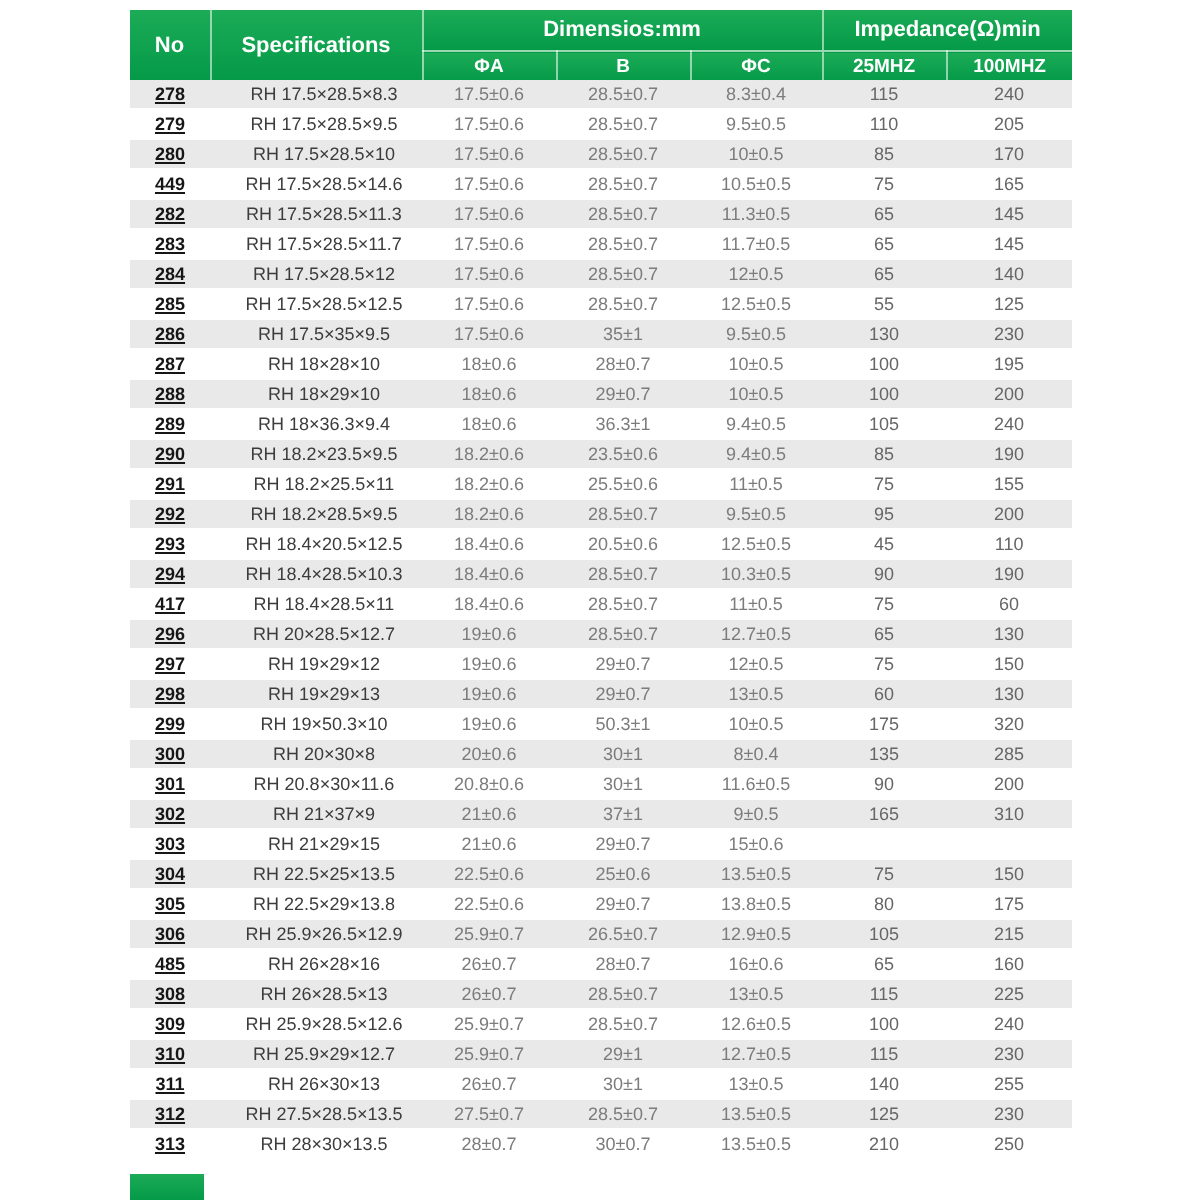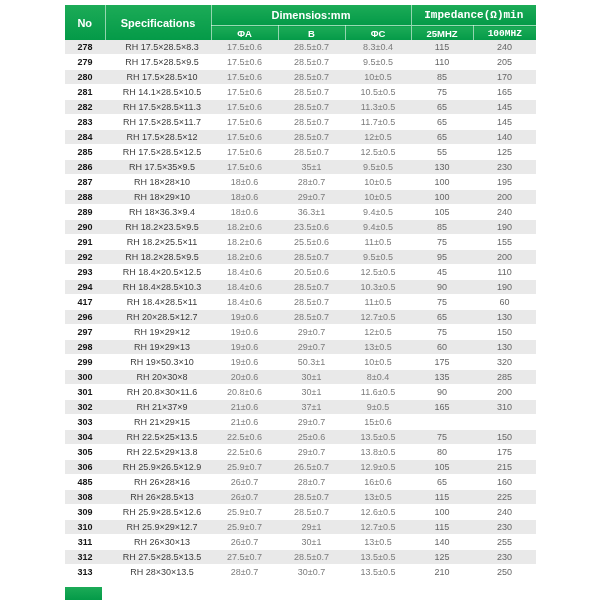--- a/index.html
+++ b/index.html
@@ -22,40 +22,40 @@
   }
   thead th {
     background:linear-gradient(180deg,#1cab57 0%, #049a48 100%);
     color:#ffffff;
     font-weight:bold;
     padding:0;
     border-right:1px solid rgba(255,255,255,0.55);
     text-align:center;
     vertical-align:middle;
   }
-  thead th:last-child { border-right:none;font-family:Liberation Mono, monospace; }
+  thead th:last-child { border-right:none; }
   .h-main { height:20px; font-size:11px; }
   .subhead th {
     height:14px;
     font-size:9.5px;
     border-top:1px solid rgba(255,255,255,0.55);
   }
   tbody td {
     height:14px;
     padding:0;
     font-size:9px;
     text-align:center;
     border-bottom:1px solid #ffffff;
     white-space:nowrap;
     overflow:hidden;
     vertical-align:middle;
   }
   tbody tr:nth-child(odd)  { background:#e9e9e9; }
   tbody tr:nth-child(even) { background:#ffffff; }
-  td.no   { font-weight:bold; color:#161616; }
+  td.no   { font-weight:bold; color:#161616;text-decoration:underline; }
   td.spec { text-align:center; padding-left:8px; color:#3c3c3c; }
   td.a, td.b, td.c { color:#7c7c7c; }
   td.z25, td.z100  { color:#666666; }
   .footer-bar {
     position:absolute;
     left:65px; top:587px;
     width:37px; height:13px;
     background:linear-gradient(180deg,#1cab57 0%, #049a48 100%);
   }
 </style>
@@ -110,22 +110,22 @@
         <tr>
           <td class="no">280</td>
           <td class="spec">RH 17.5×28.5×10</td>
           <td class="a">17.5±0.6</td>
           <td class="b">28.5±0.7</td>
           <td class="c">10±0.5</td>
           <td class="z25">85</td>
           <td class="z100">170</td>
         </tr>
         <tr>
-          <td class="no">281</td>
-          <td class="spec">RH 14.1×28.5×10.5</td>
+          <td class="no">449</td>
+          <td class="spec">RH 17.5×28.5×14.6</td>
           <td class="a">17.5±0.6</td>
           <td class="b">28.5±0.7</td>
           <td class="c">10.5±0.5</td>
           <td class="z25">75</td>
           <td class="z100">165</td>
         </tr>
         <tr>
           <td class="no">282</td>
           <td class="spec">RH 17.5×28.5×11.3</td>
           <td class="a">17.5±0.6</td>

